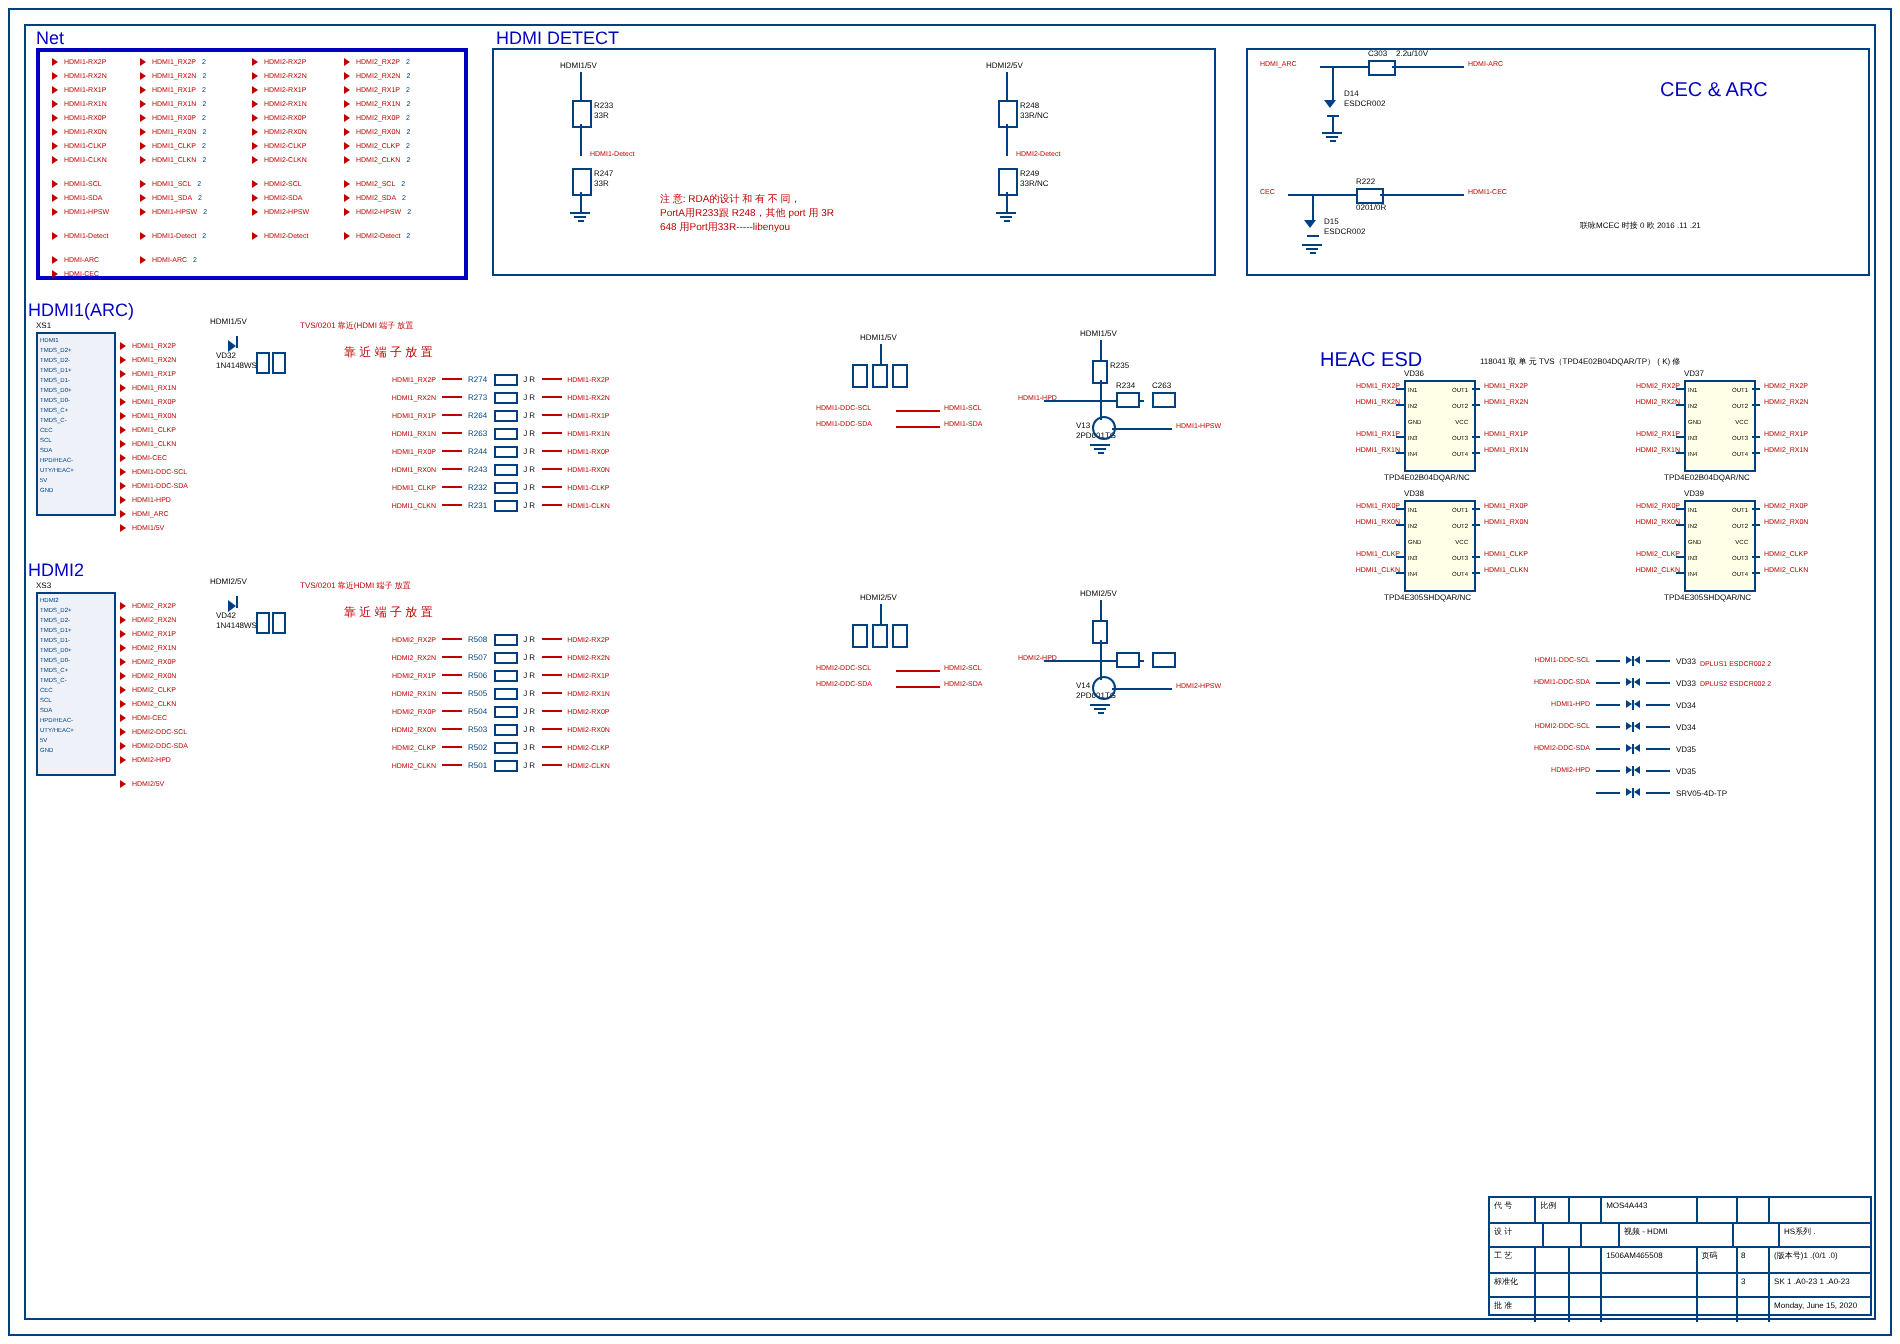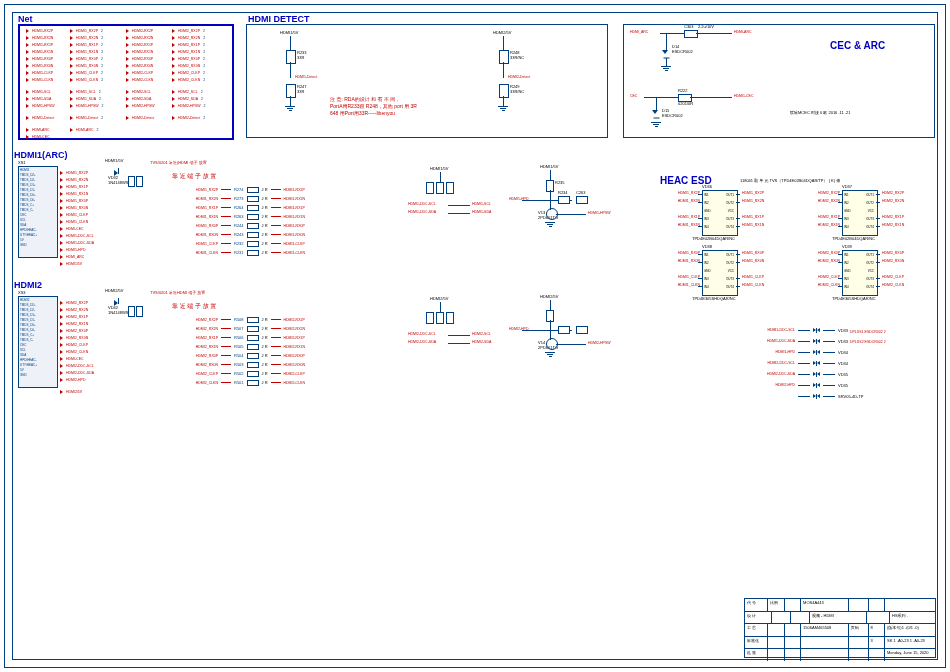--- a/index.html
+++ b/index.html
@@ -2,21 +2,21 @@
 <html><head>
 <meta charset="utf-8">
 <style>
   html,body{margin:0;padding:0;background:#fff;font-family:Arial,Helvetica,sans-serif;}
   #sheet{position:relative;width:950px;height:672px;background:#fff;overflow:hidden;}
   
   .frame-outer{position:absolute;left:4px;top:4px;right:4px;bottom:4px;border:1px solid #004080;}
   .frame-inner{position:absolute;left:12px;top:12px;right:12px;bottom:12px;border:1px solid #004080;}
 
   
-  .sec-title{position:absolute;font-size:9px;font-weight:bold;color:#0000c0;text-align:center;}
+  .sec-title{position:absolute;font-size:9px;font-weight:normal;color:#0000c0;text-align:center;}
   .box{position:absolute;border:1px solid #004080;}
   .box-blue-fat{position:absolute;border:2px solid #0000c0;}
   .txt{position:absolute;font-size:4px;color:#000;white-space:nowrap;}
   .txt-red{color:#c00000;}
   .netlabel{position:absolute;font-size:3.5px;color:#c00000;white-space:nowrap;}
   .wire-h{position:absolute;height:1px;background:#004080;}
   .wire-v{position:absolute;width:1px;background:#004080;}
   .wire-red{background:#c00000;}
   .res{position:absolute;border:1px solid #004080;background:#fff;}
   .icbox{position:absolute;border:1px solid #004080;background:#ffffe8;}

